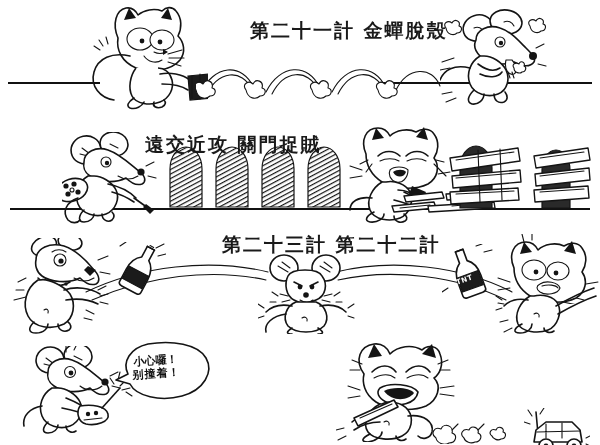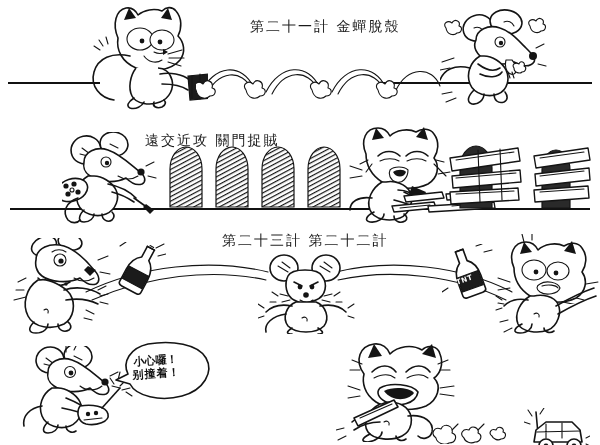--- a/index.html
+++ b/index.html
@@ -18,22 +18,22 @@
     overflow: hidden;
   }
   .panel {
     position: absolute;
     left: 0;
     width: 600px;
   }
   .caption {
     position: absolute;
     font-family: "DejaVu Sans", sans-serif;
-    font-weight: normal;
-    font-size: 14px;
+    font-weight: bold;
+    font-size: 19px;
     letter-spacing: 2px;
     color: #1a1a1a;
     white-space: nowrap;
   }
   .ground {
     position: absolute;
     height: 0;
     border-top: 2px solid #111;
   }
   .art {

